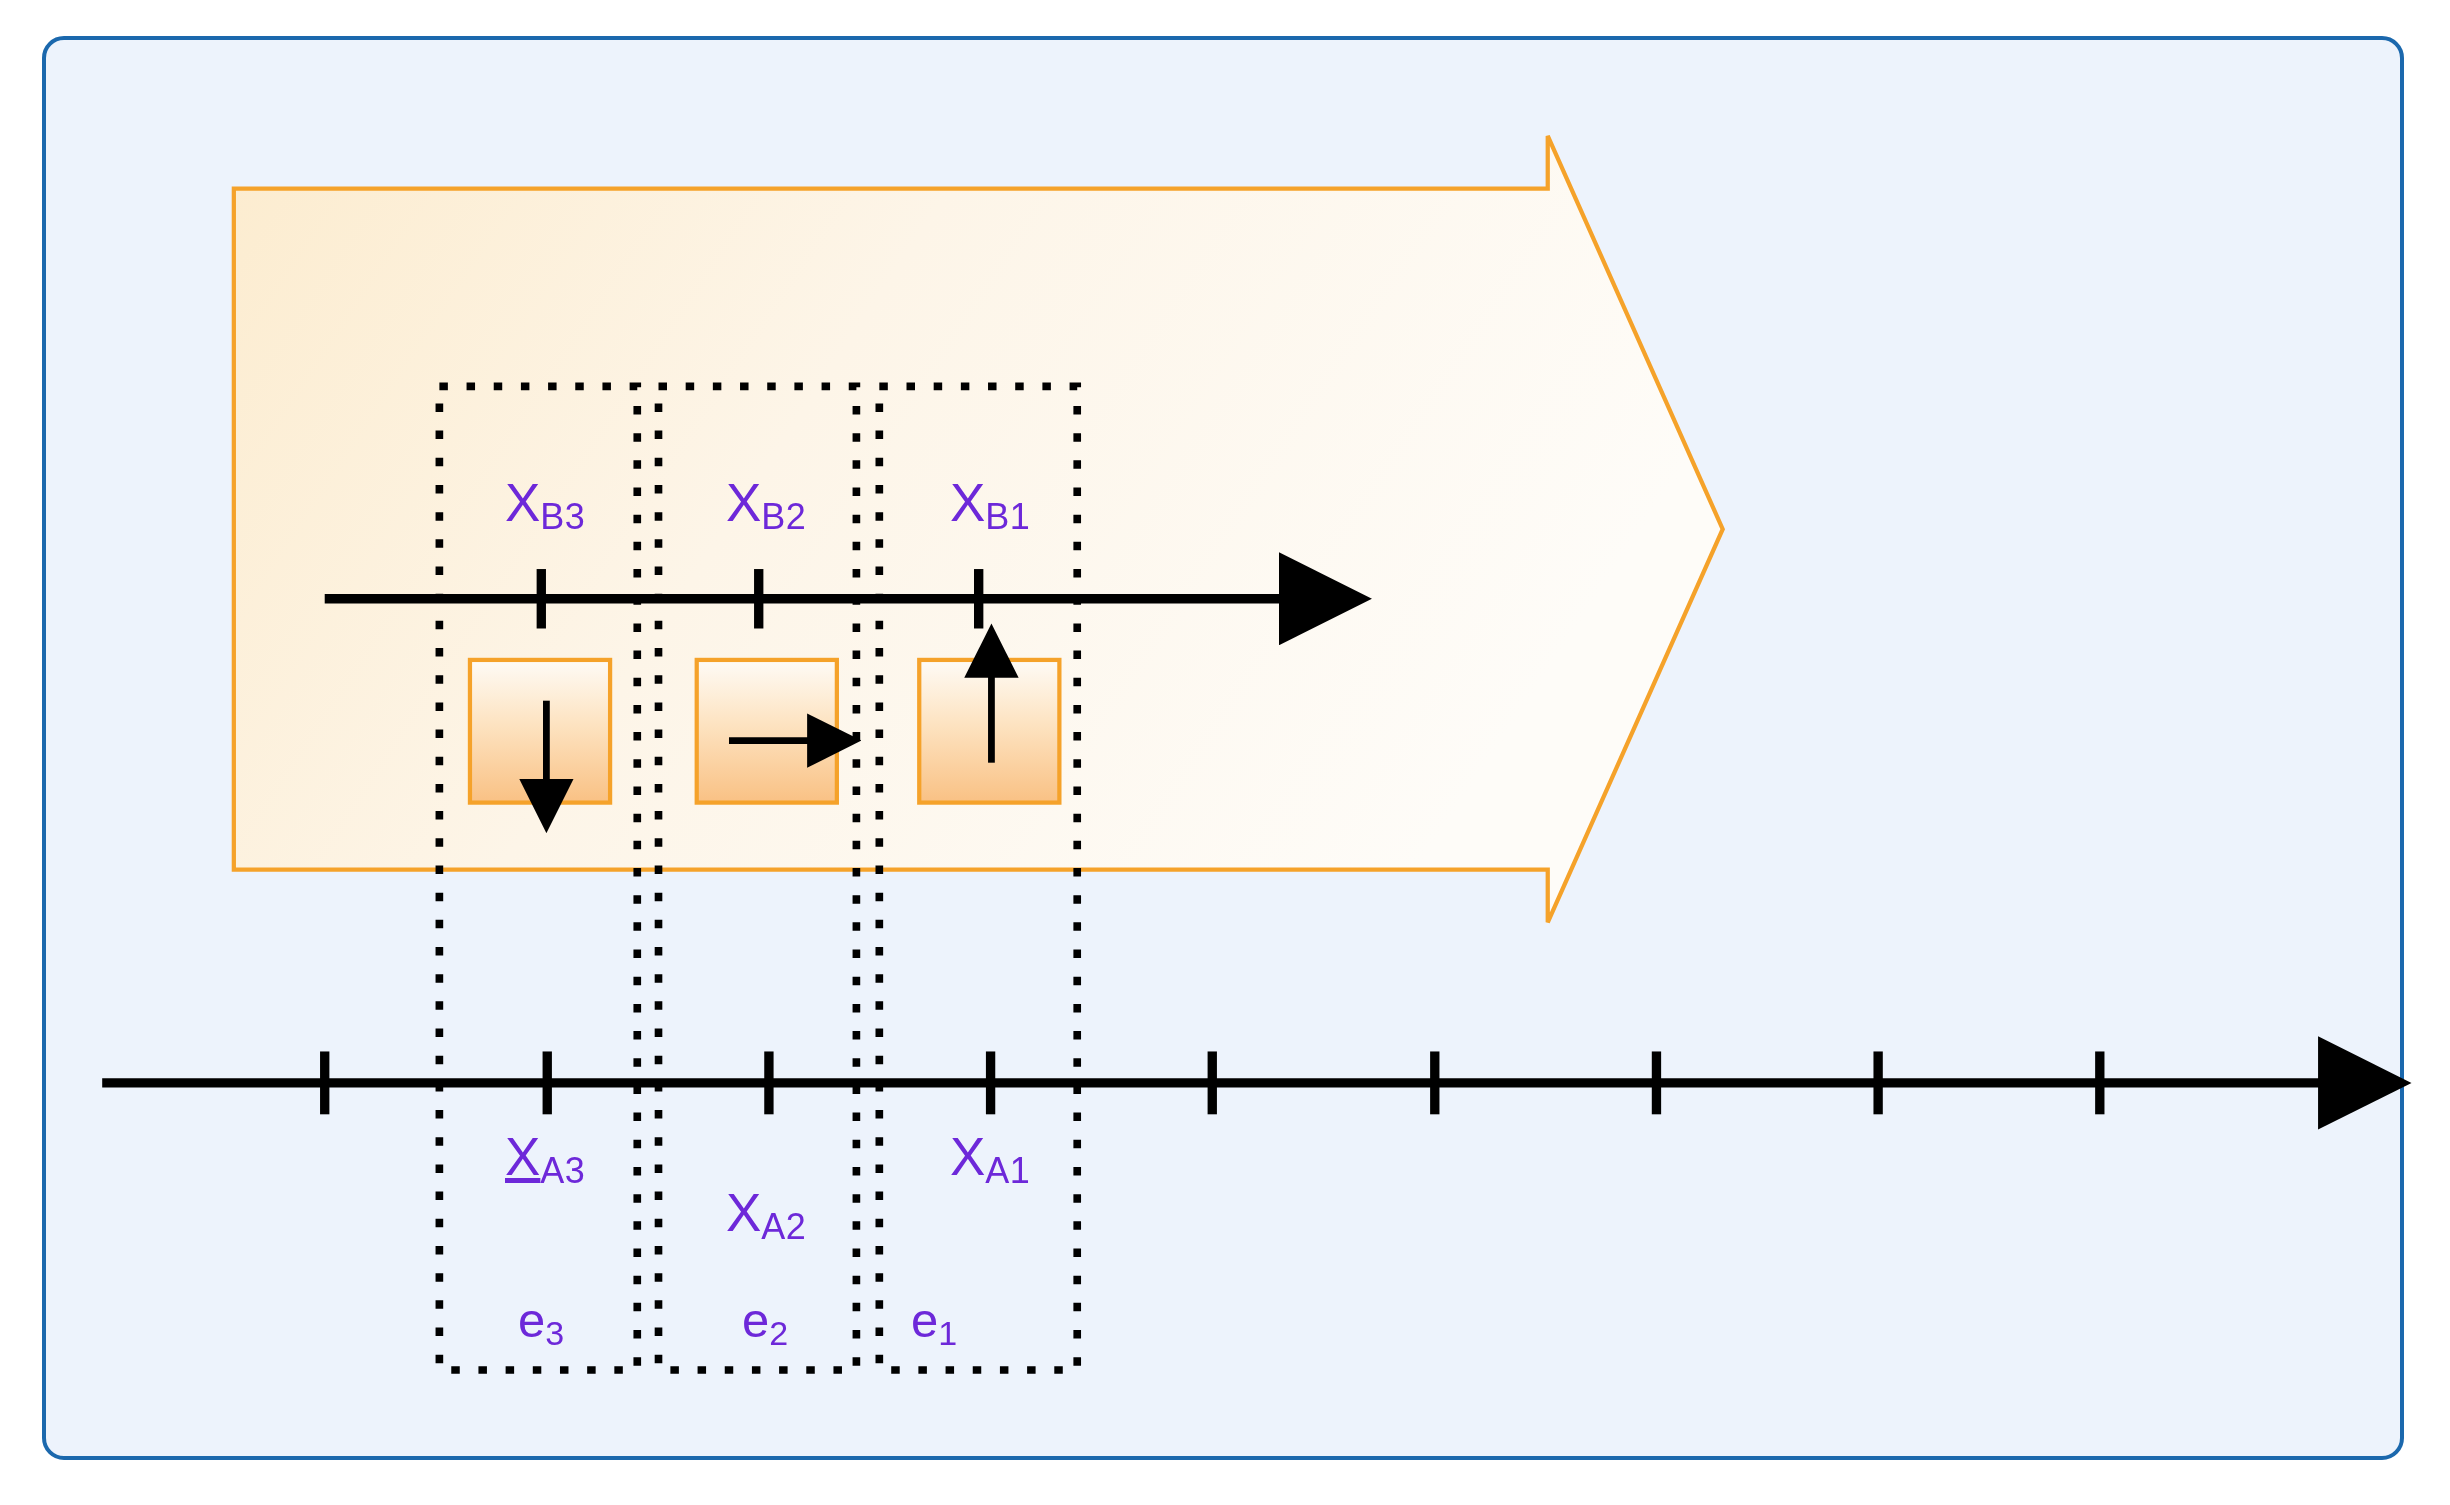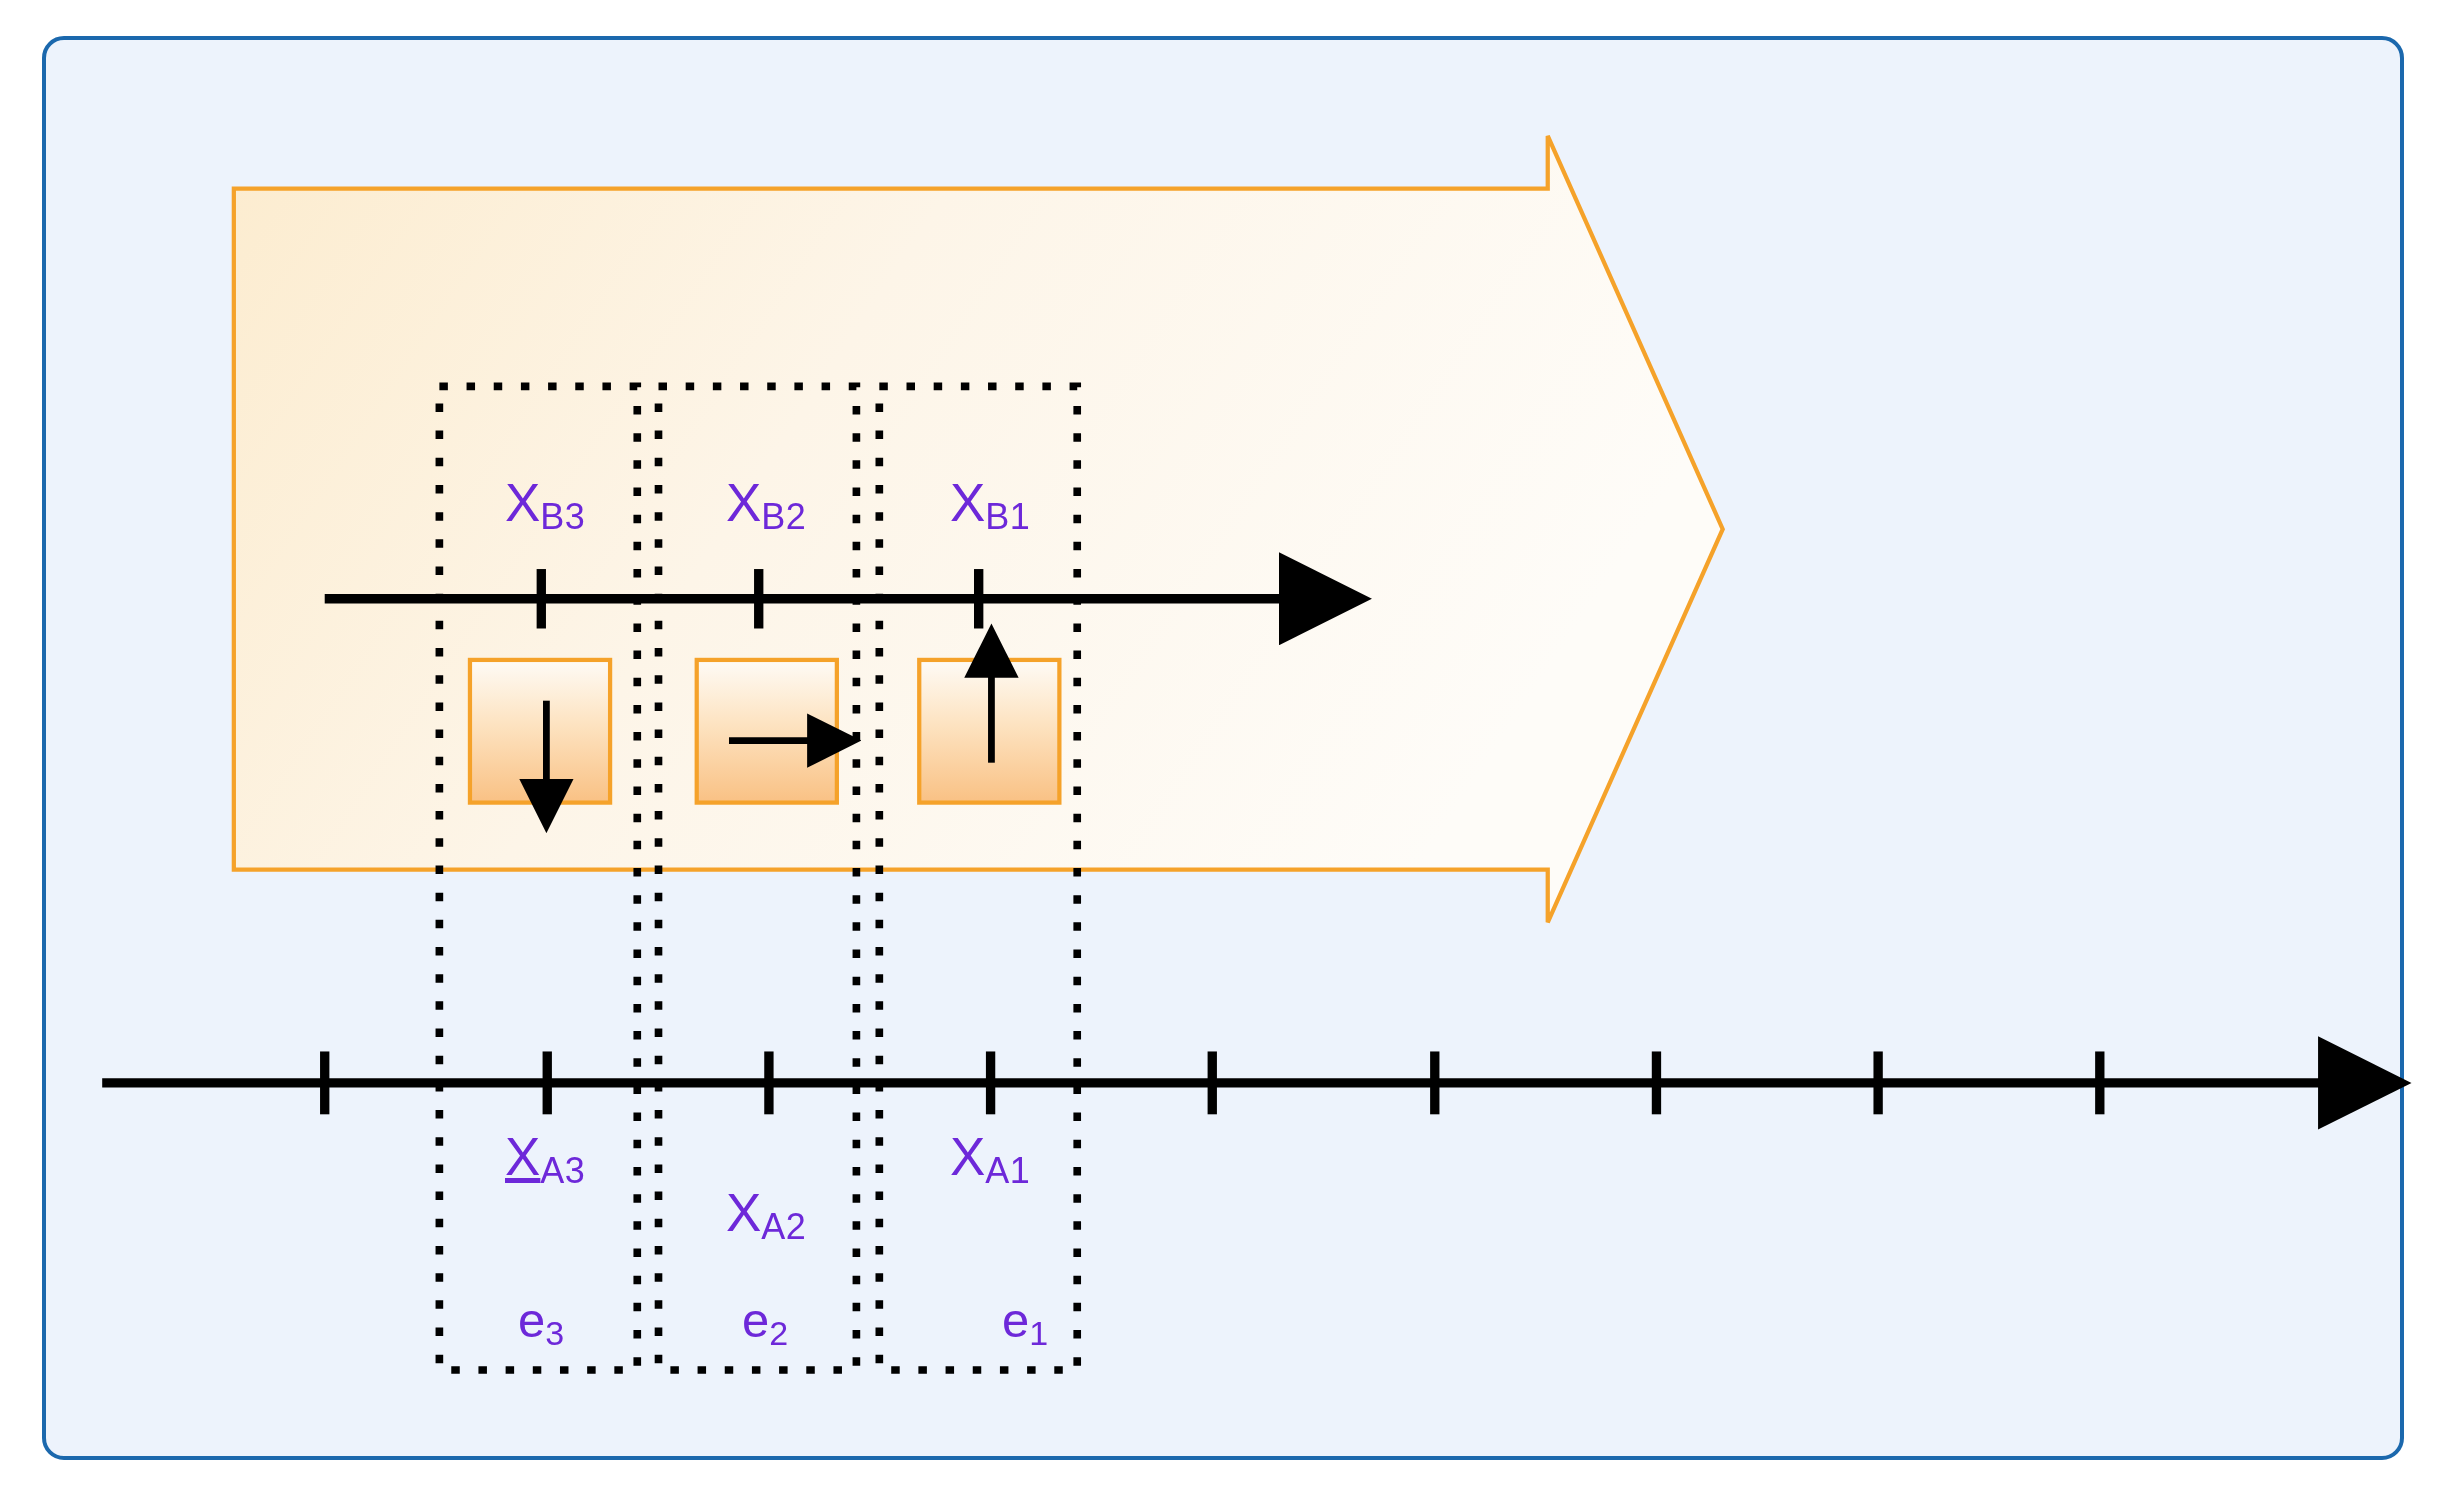--- a/index.html
+++ b/index.html
@@ -158,19 +158,19 @@
   <div class="lbl lbl-x" style="left:950px; top:1130px;">
     <span>X</span><span class="sub">A1</span>
   </div>
 
   <div class="lbl lbl-e" style="left:518px; top:1296px;">
     <span>e</span><span class="sub">3</span>
   </div>
   <div class="lbl lbl-e" style="left:742px; top:1296px;">
     <span>e</span><span class="sub">2</span>
   </div>
-  <div class="lbl lbl-e" style="left:1002px; top:1296px;text-align:right;">
+  <div class="lbl lbl-e" style="left:911px; top:1296px;text-align:right;">
     <span>e</span><span class="sub">1</span>
   </div>
 
 
 </div>
 
 
 </body></html>

